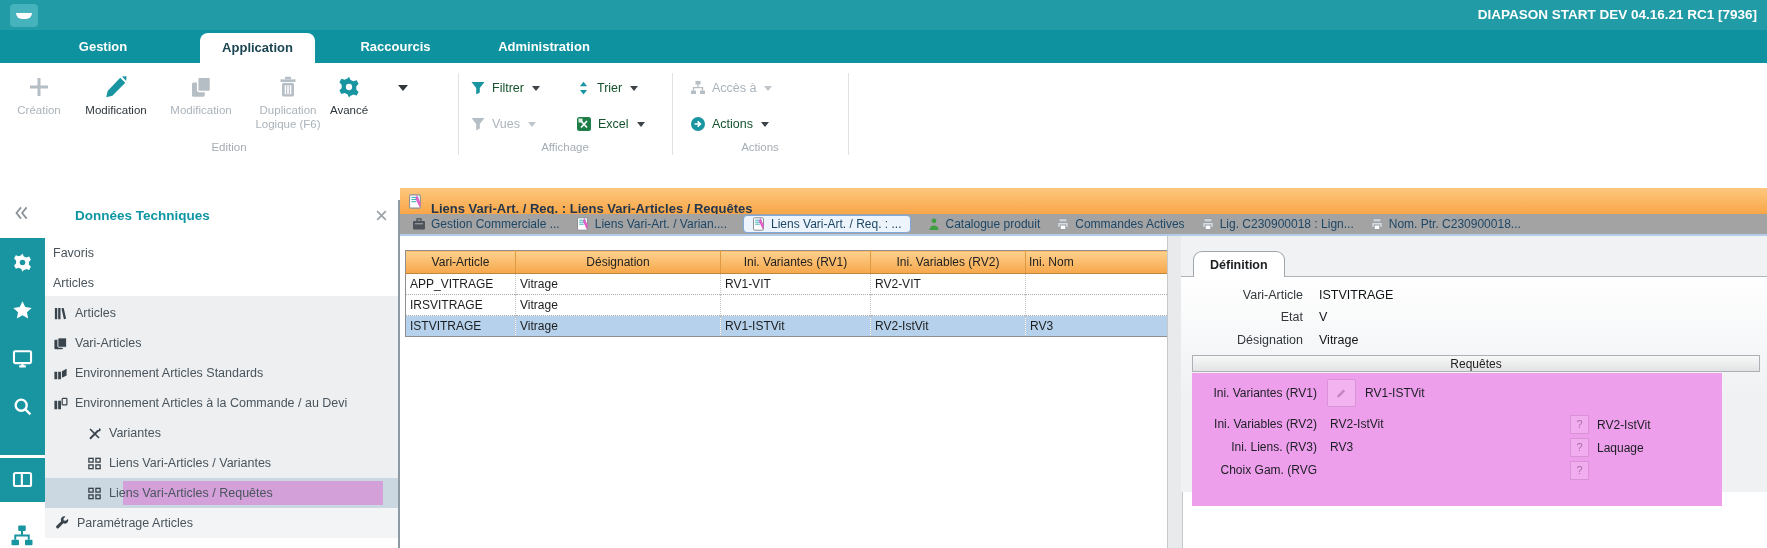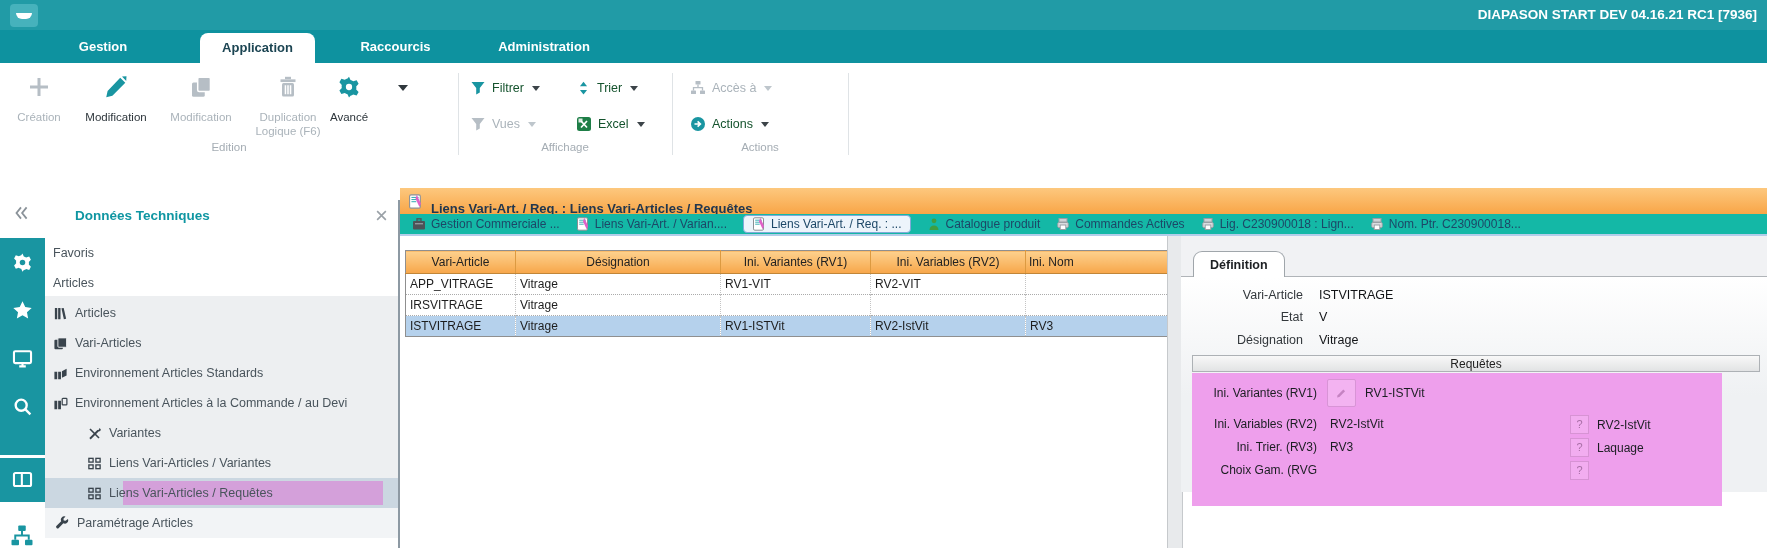--- a/index.html
+++ b/index.html
@@ -18,21 +18,21 @@
   .menuitem{position:absolute;top:0;height:33px;line-height:33px;text-align:center;color:#fff;
             font-weight:bold;font-size:13px;cursor:default;}
   .menuitem.active{top:3px;height:30px;line-height:30px;background:#fff;border-radius:8px 8px 0 0;color:#1c4553;}
 
   
   .ribbon{position:absolute;left:0;top:63px;width:100%;height:125px;background:#fff;}
   .vsep{position:absolute;top:10px;height:82px;width:0;border-left:1px solid #dfe3e6;}
   .glabel{position:absolute;top:78px;text-align:center;color:#a5adb4;font-size:11.5px;}
   .bigbtn{position:absolute;top:8px;display:flex;flex-direction:column;align-items:center;text-align:center;}
   .bicon{height:32px;display:flex;align-items:center;justify-content:center;color:#1995a1;}
-  .blabel{margin-top:8px;font-size:11.5px;line-height:1.2;color:#2e363c;}
+  .blabel{margin-top:1px;font-size:11.5px;line-height:1.2;color:#2e363c;}
   .bigbtn.dis .bicon{color:#b6bec5;}
   .bigbtn.dis .blabel{color:#aab3ba;}
   .smallbtn{position:absolute;height:26px;display:flex;align-items:center;gap:6px;}
   .sicon{color:#1995a1;}
   .slabel{font-size:12.5px;color:#14532d;}
   .smallbtn.dis .sicon{color:#b6bec5;}
   .smallbtn.dis .slabel{color:#aab3ba;}
   .caret{width:0;height:0;border-left:4.5px solid transparent;border-right:4.5px solid transparent;
          border-top:5px solid #3c4449;margin-left:2px;}
   .smallbtn.dis .caret{border-top-color:#bec6cc;}
@@ -58,21 +58,21 @@
   .paramrow{position:absolute;left:0;top:308px;width:100%;height:30px;background:#f2f4f6;}
   .selrow{position:absolute;left:0;top:278px;width:100%;height:30px;background:#cbd7e1;}
   .purplechip{position:absolute;left:78px;top:281px;width:260px;height:24px;background:#d4a0da;}
 
   
   .main{position:absolute;left:400px;top:236px;width:767px;height:312px;background:#fff;}
   .orangebar{position:absolute;left:400px;top:188px;right:0;height:27px;
              background:linear-gradient(#fdc87e,#f8a445);display:flex;align-items:center;gap:8px;
              padding-left:8px;box-sizing:border-box;}
   .orangetitle{color:#22374e;font-weight:bold;font-size:13px;margin-top:13px;}
-  .tabstrip{position:absolute;left:400px;top:214px;right:0;height:20px;background:#14b8a6;
+  .tabstrip{position:absolute;left:400px;top:214px;right:0;height:20px;background:#a3a3a3;
             border-bottom:2px solid #b3cde9;display:flex;align-items:center;gap:16px;padding-left:12px;}
   .tab{display:flex;align-items:center;gap:5px;font-size:12px;color:#1d4767;white-space:nowrap;}
   .tab.active{border:1px solid #7fa9d8;border-radius:4px;background:#edf4fb;padding:1px 8px;}
 
   
   .tbl{position:absolute;left:405px;top:250px;width:762px;border-collapse:collapse;table-layout:fixed;
        border:1px solid #8f8f8f;font-size:12px;}
   .tbl th{height:22px;background:linear-gradient(#fdd18d,#f7a64a);border-right:1px solid #dc9a41;
           border-bottom:1px solid #c18638;font-weight:normal;color:#222;padding:0 3px;overflow:hidden;white-space:nowrap;}
   .tbl td{height:20px;padding:0 4px;border-right:1px dotted #c4c4c4;border-top:1px dotted #ababab;
@@ -539,21 +539,21 @@
             </svg>
           </span>
         </span>
       <span>RV1-ISTVit</span>
     </div>
     <div class="prow" style="top:42px;height:17px">
       <span class="lbl">Ini. Variables (RV2)</span>
       <span style="margin-left:3px">RV2-IstVit</span>
     </div>
     <div class="prow" style="top:65px;height:17px">
-      <span class="lbl">Ini. Trier. (RV3)</span>
+      <span class="lbl">Ini. Liens. (RV3)</span>
       <span style="margin-left:3px">RV3</span>
     </div>
     <div class="prow" style="top:88px;height:17px">
       <span class="lbl">Choix Gam. (RVG</span>
       <span style="margin-left:3px"></span>
     </div>
     <div class="qwrap" style="top:42px">
       <span class="qbtn">?</span>
       <span>RV2-IstVit</span>
     </div>

